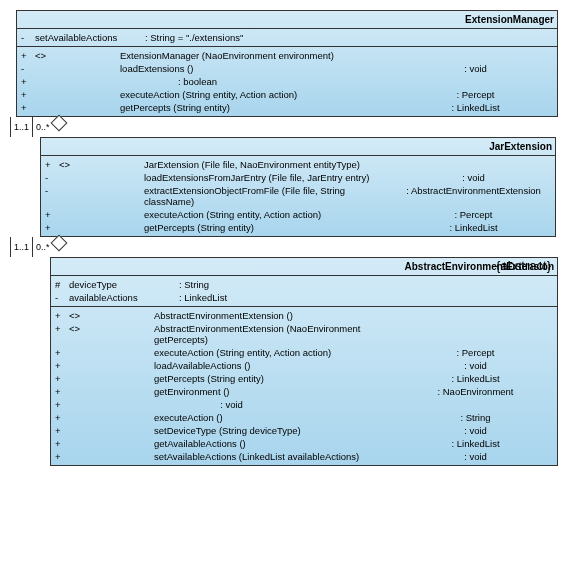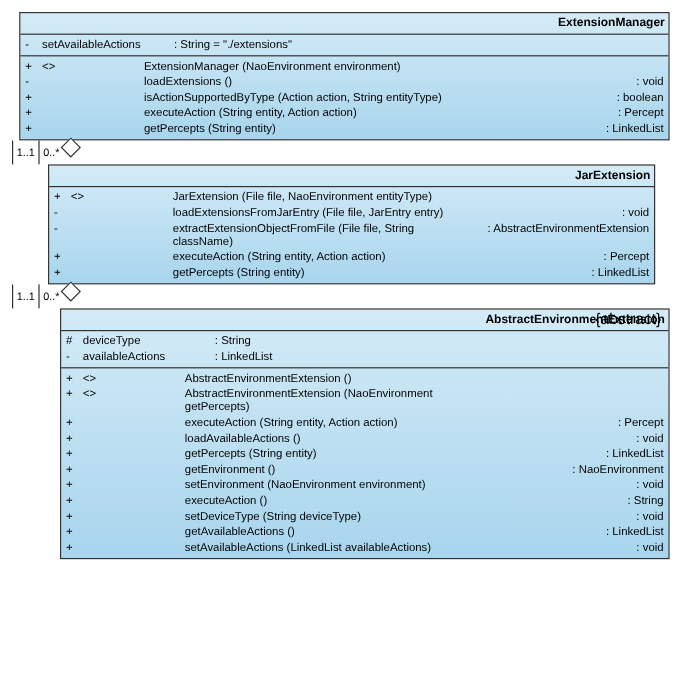--- a/index.html
+++ b/index.html
@@ -5,29 +5,29 @@
 body{margin:0;padding:10px;font-family:Arial,sans-serif;font-size:10px;background:#fff;width:574px;box-sizing:border-box}
 .class-box{border:1px solid #333;margin-bottom:0;background:linear-gradient(to bottom,#d4ebf7 0%,#a8d5ed 100%)}
 .class-header{text-align:right;font-weight:bold;padding:3px;border-bottom:1px solid #333;position:relative}
 .abstract-tag{position:absolute;right:6px;bottom:2px;font-weight:normal;font-size:13px}
 .section{border-bottom:1px solid #333;padding:2px 4px}
 .section:last-child{border-bottom:none}
 .row{display:flex;padding:1px 0;font-size:9.5px}
 .vis{width:14px;flex-shrink:0}
 .stereo{width:85px;flex-shrink:0}
 .sig{flex:1}
-.ret{width:155px;flex-shrink:0;text-align:right}
+.ret{width:155px;flex-shrink:0;text-align:center}
 .ret::before{content:": ";}
 .ret:empty::before{content:""}
 .conn{display:flex;flex-direction:row;align-items:center;margin:0}
 .vline{width:1px;background:#333;height:20px}
 .mlabel{font-size:9px;padding:1px 3px}
 .diamond{width:10px;height:10px;background:#fff;border:1px solid #333;transform:rotate(45deg);margin-top:-6px;margin-bottom:2px}
 .c1{margin:0 6px}
-.c2{margin:0 18px 0 30px}
+.c2{margin:0 8px 0 30px}
 .c3{margin:0 6px 0 40px}
 .attr-name{width:110px;flex-shrink:0}
 .attr-type{flex:1}
 </style>
 </head>
 <body>
 
 <div class="class-box c1">
  <div class="class-header">ExtensionManager</div>
  <div class="section" id="c1a">
@@ -46,21 +46,20 @@
       </div>
       <div class="row">
         <span class="vis">-</span>
         <span class="stereo"></span>
         <span class="sig">loadExtensions ()</span>
         <span class="ret">void</span>
       </div>
       <div class="row">
         <span class="vis">+</span>
         <span class="stereo"></span>
-        <span class="sig">isActionSupportedByType (Action action, String entityType)</span>
         <span class="ret">boolean</span>
       </div>
       <div class="row">
         <span class="vis">+</span>
         <span class="stereo"></span>
         <span class="sig">executeAction (String entity, Action action)</span>
         <span class="ret">Percept</span>
       </div>
       <div class="row">
         <span class="vis">+</span>
@@ -173,21 +172,20 @@
       </div>
       <div class="row">
         <span class="vis">+</span>
         <span class="stereo"></span>
         <span class="sig">getEnvironment ()</span>
         <span class="ret">NaoEnvironment</span>
       </div>
       <div class="row">
         <span class="vis">+</span>
         <span class="stereo"></span>
-        <span class="sig">setEnvironment (NaoEnvironment environment)</span>
         <span class="ret">void</span>
       </div>
       <div class="row">
         <span class="vis">+</span>
         <span class="stereo"></span>
         <span class="sig">executeAction ()</span>
         <span class="ret">String</span>
       </div>
       <div class="row">
         <span class="vis">+</span>

